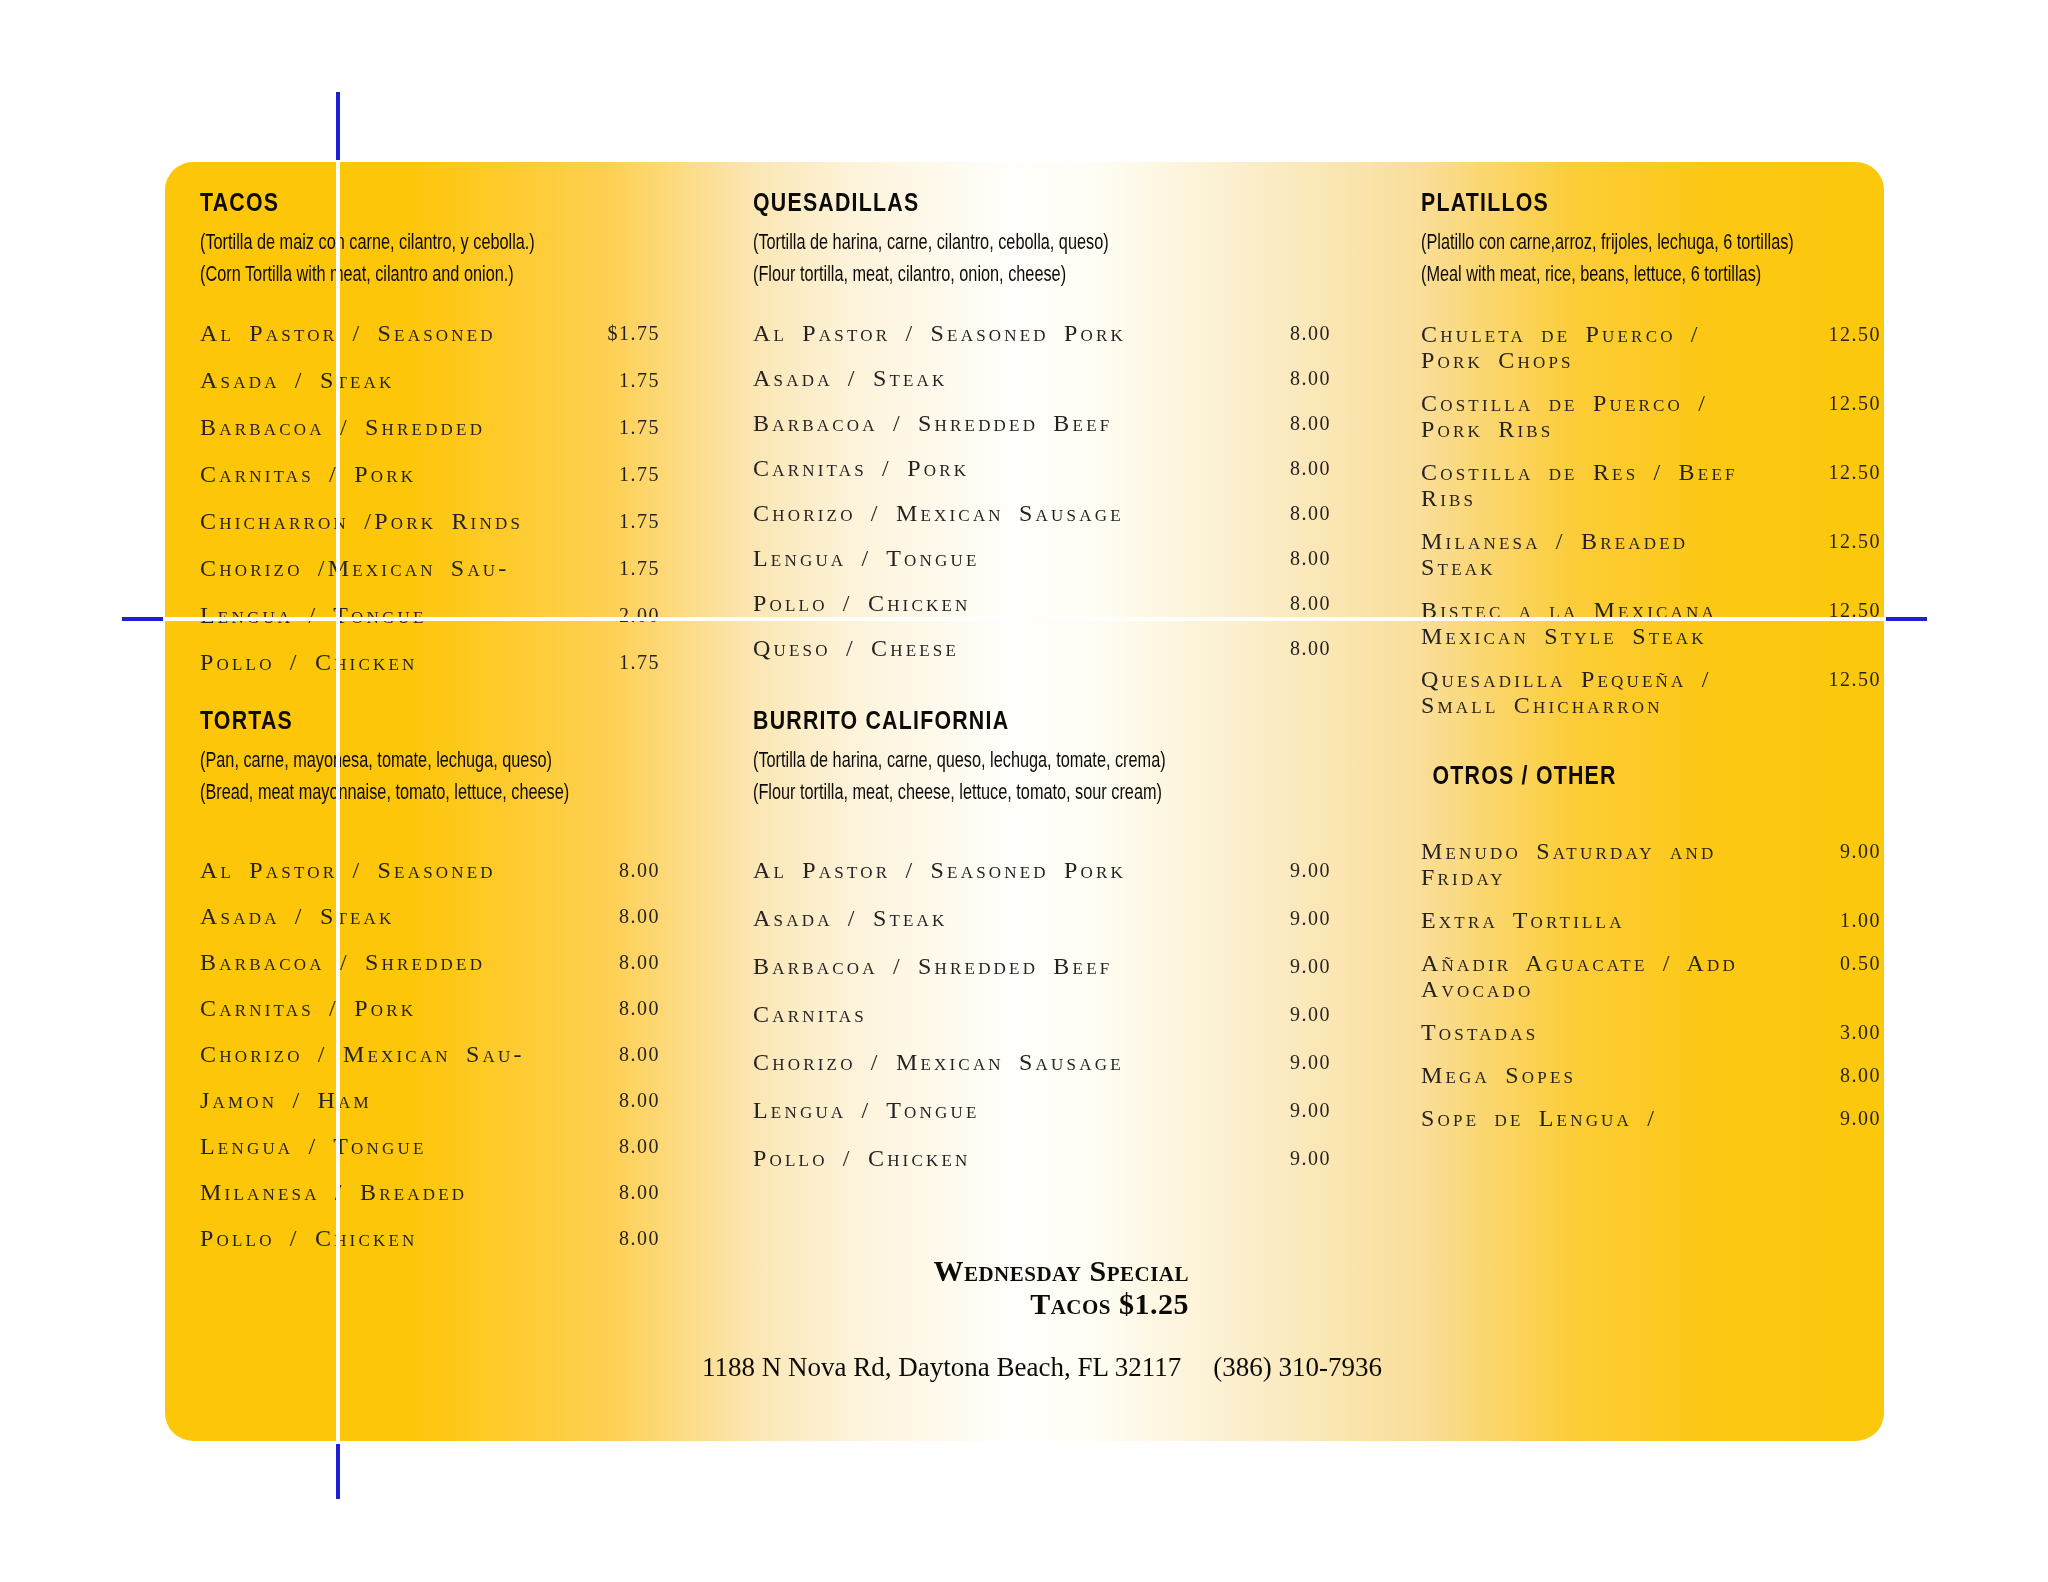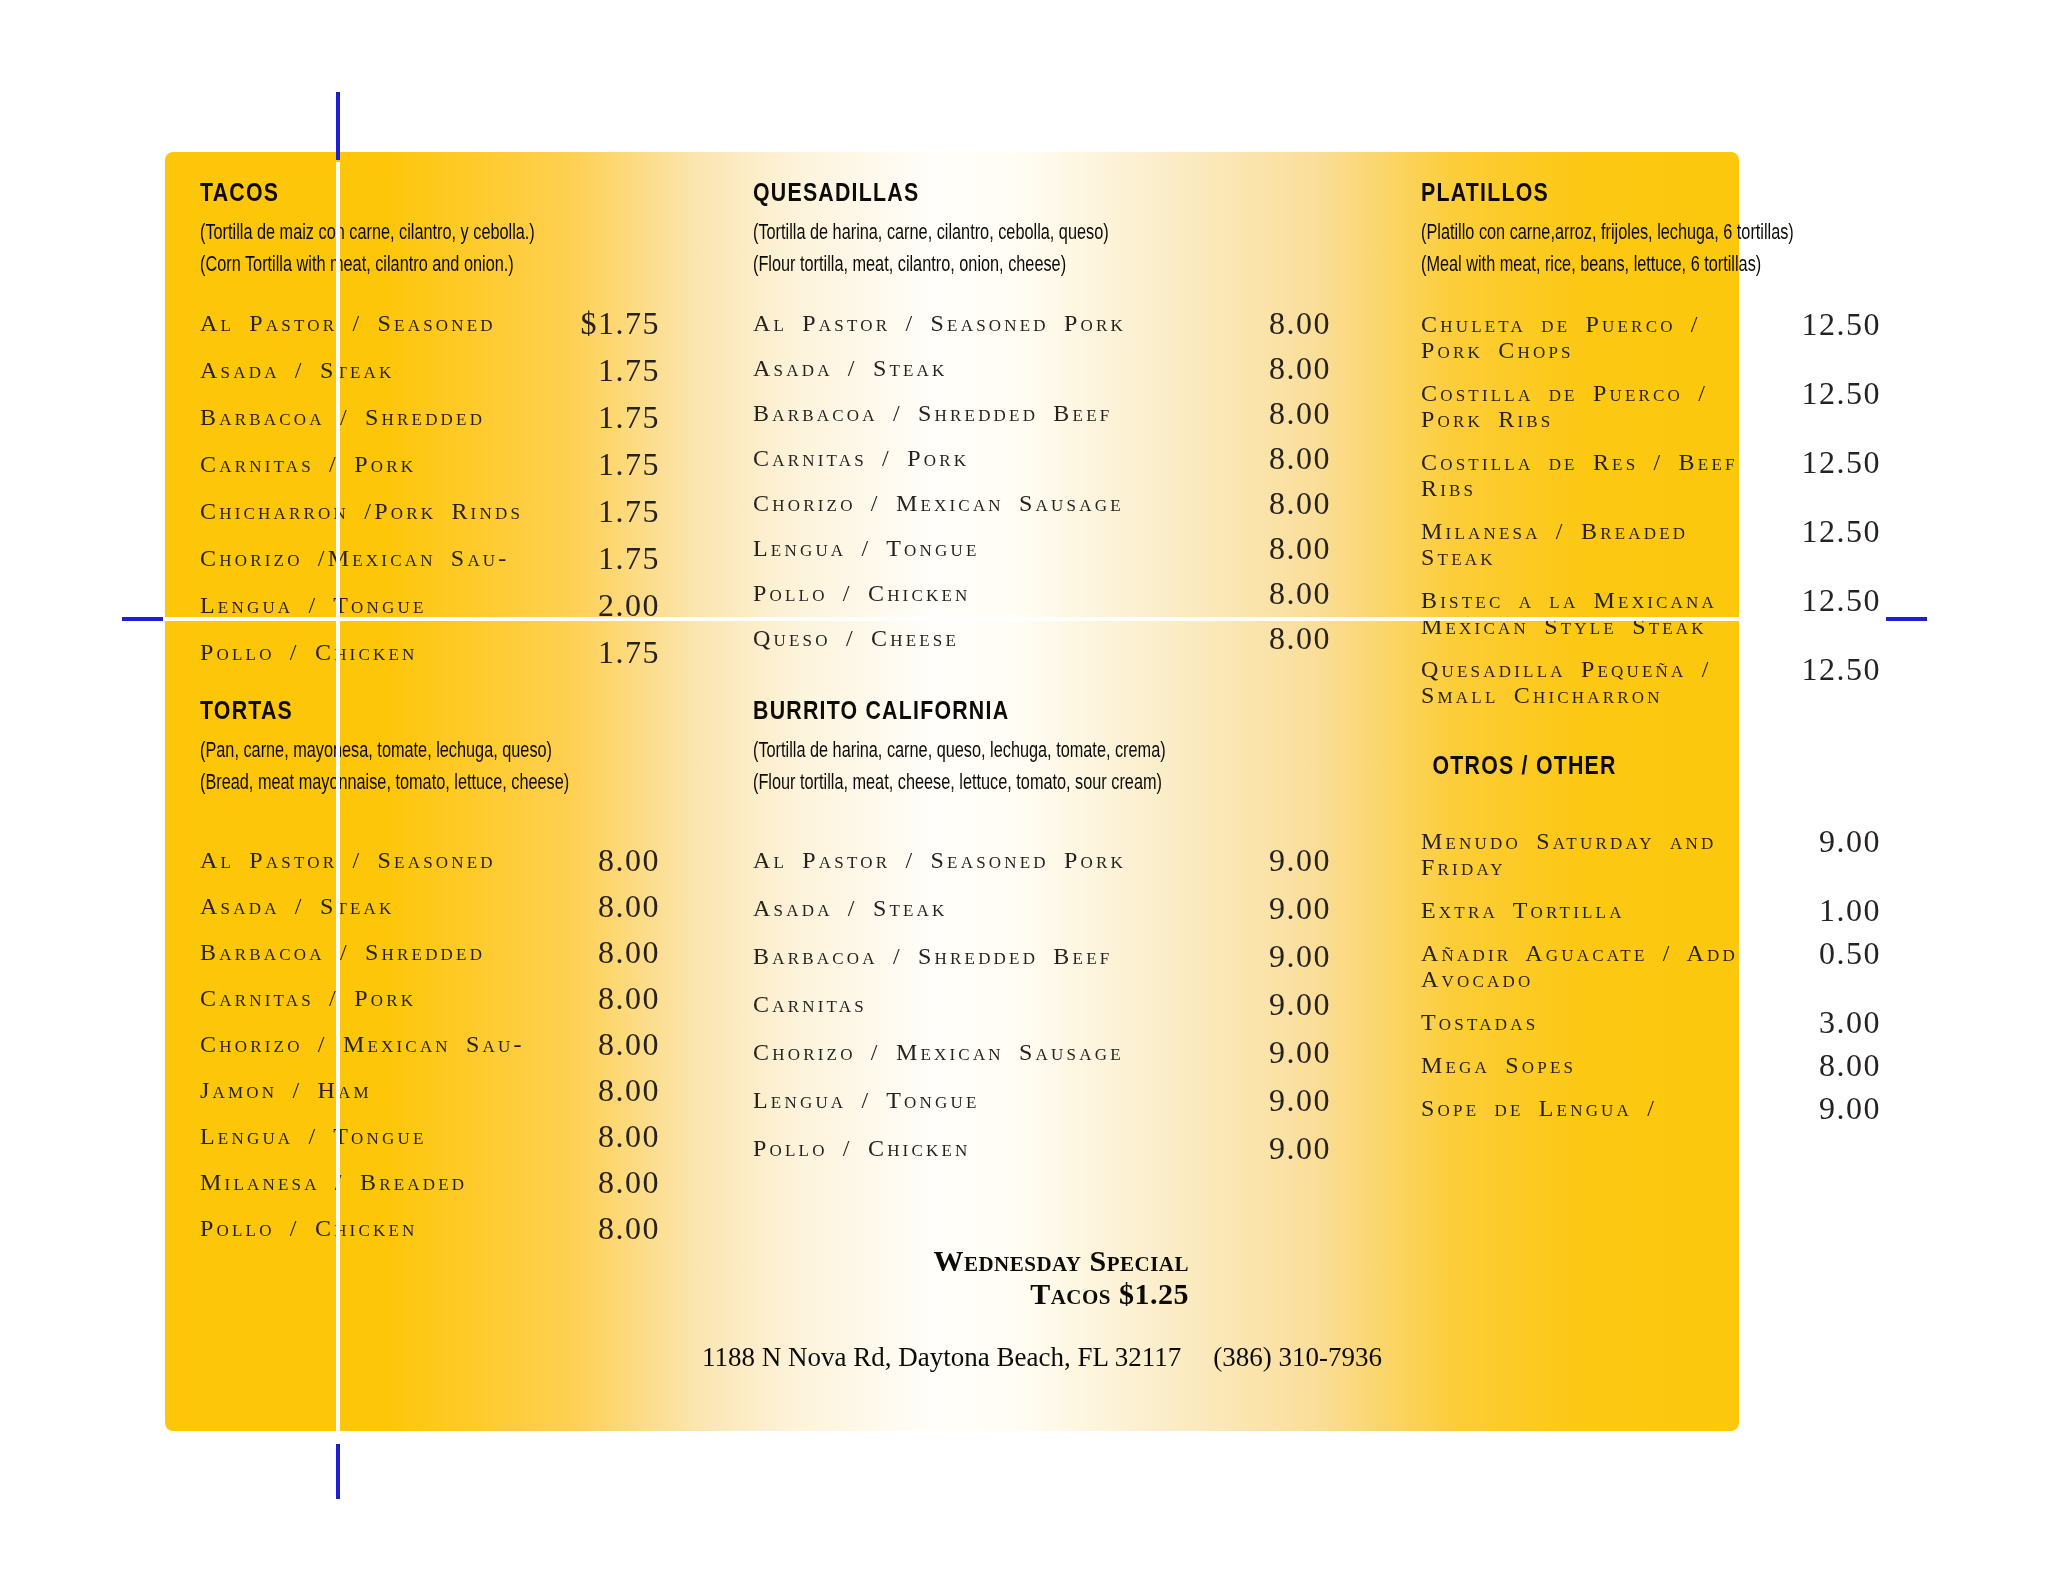--- a/index.html
+++ b/index.html
@@ -3,22 +3,22 @@
 <meta charset="utf-8">
 <style>
   html,body{margin:0;padding:0;}
   body{
     width:2048px;height:1582px;position:relative;overflow:hidden;
     background:#ffffff;
     font-family:"Liberation Serif", serif;
   }
   
   .card{
-    position:absolute;left:165px;top:152px;width:1574px;height:1279px;
-    border-radius:8px;
+    position:absolute;left:165px;top:162px;width:1719px;height:1279px;
+    border-radius:28px;
     background:linear-gradient(90deg,
       #fec608 0%, #fec608 14%, #fed054 26%, #fbe6b2 34%, #fdf3da 40%,
       #fffefa 49%, #fffdf4 54%, #fbeecb 63%, #fade9a 73%,
       #fccd38 82%, #fcc813 90%, #fcc80c 100%);
   }
   .col{position:absolute;top:26px;}
   .col-1{left:35px;width:460px;}
   .col-2{left:588px;width:578px;}
   .col-3{left:1256px;width:460px;}
 
@@ -40,21 +40,21 @@
   .item-row{
     display:flex;align-items:flex-start;justify-content:space-between;
     color:#262221;
   }
   .item-name{
     flex:1;font-variant:small-caps;font-size:24px;line-height:25px;
     letter-spacing:3.2px;word-spacing:6px;
   }
   .item-name .l2{display:block;}
   .item-price{
-    width:92px;text-align:right;font-size:32px;line-height:25px;
+    width:92px;text-align:right;font-size:20px;line-height:25px;
     letter-spacing:1.5px;white-space:nowrap;
   }
   
   .sec-tacos .items{margin-top:31px;}      .sec-tacos .item-row{margin-bottom:22px;}
   .sec-tortas h2{margin-top:31px;}
   .sec-tortas .items{margin-top:50px;}     .sec-tortas .item-row{margin-bottom:21px;}
   .sec-quesadillas .items{margin-top:31px;}.sec-quesadillas .item-row{margin-bottom:20px;}
   .sec-burrito h2{margin-top:45px;}
   .sec-burrito .items{margin-top:50px;}    .sec-burrito .item-row{margin-bottom:23px;}
   .sec-platillos .items{margin-top:31px;}

